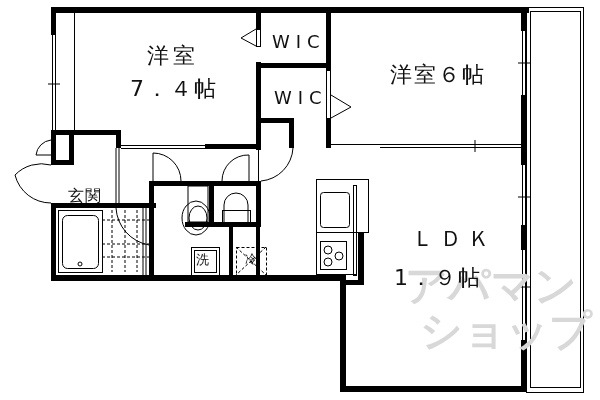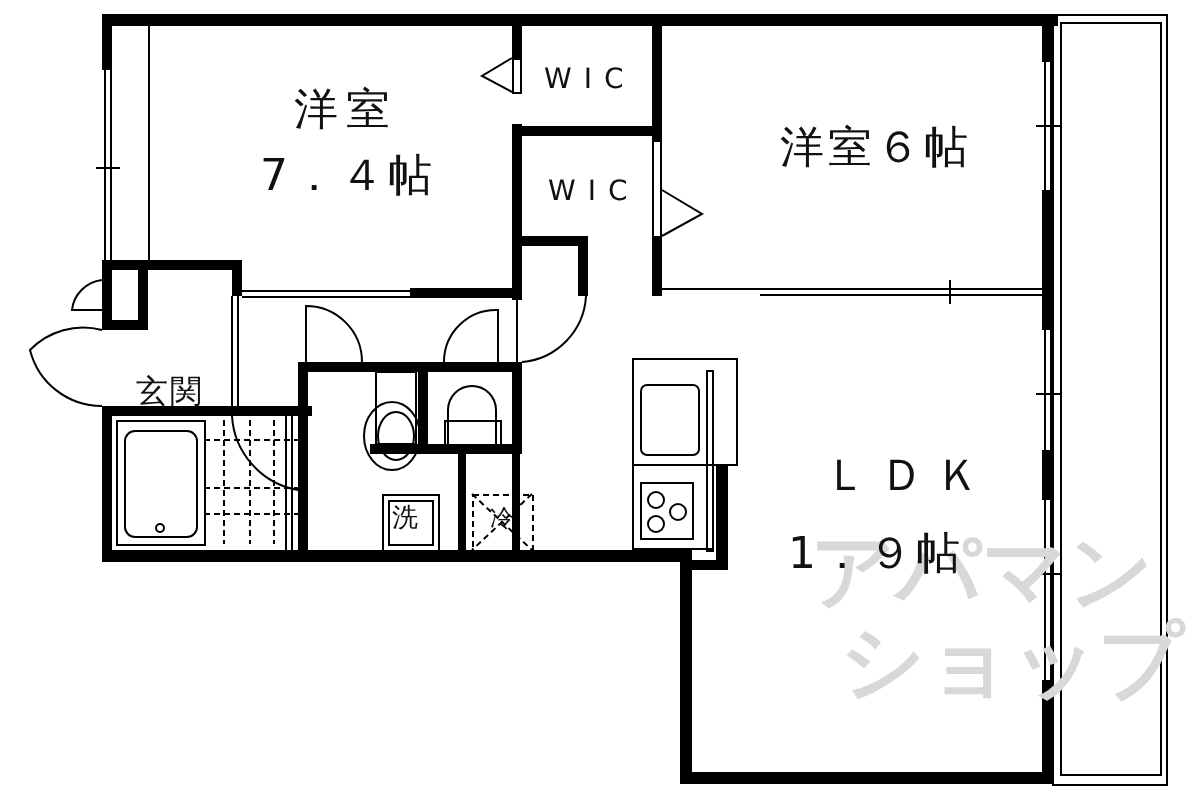--- a/index.html
+++ b/index.html
@@ -1,19 +1,19 @@
 <!DOCTYPE html>
 <html><head>
 <meta charset="utf-8">
 <style>
   html,body{margin:0;padding:0;background:#fff;}
   body{width:600px;height:400px;position:relative;overflow:hidden;font-family:"DejaVu Sans","Liberation Sans",sans-serif;}
   #plan{position:absolute;left:0;top:0;width:600px;height:400px;}
   .lbl{position:absolute;color:#111;font-size:22px;letter-spacing:4px;white-space:nowrap;line-height:1;}
-  .lbl.small{font-size:14px;letter-spacing:6px;}
+  .lbl.small{font-size:18px;letter-spacing:6px;}
   .lbl.mid{font-size:16px;}
   .wm{position:absolute;color:#d8d8d8;font-weight:bold;font-size:42px;line-height:1;white-space:nowrap;font-family:"DejaVu Sans",sans-serif;}
 </style>
 </head>
 <body>
 
 <div id="plan">
 <svg width="600" height="400" viewBox="0 0 600 400" xmlns="http://www.w3.org/2000/svg">
   <g fill="none" stroke="#000">
 

